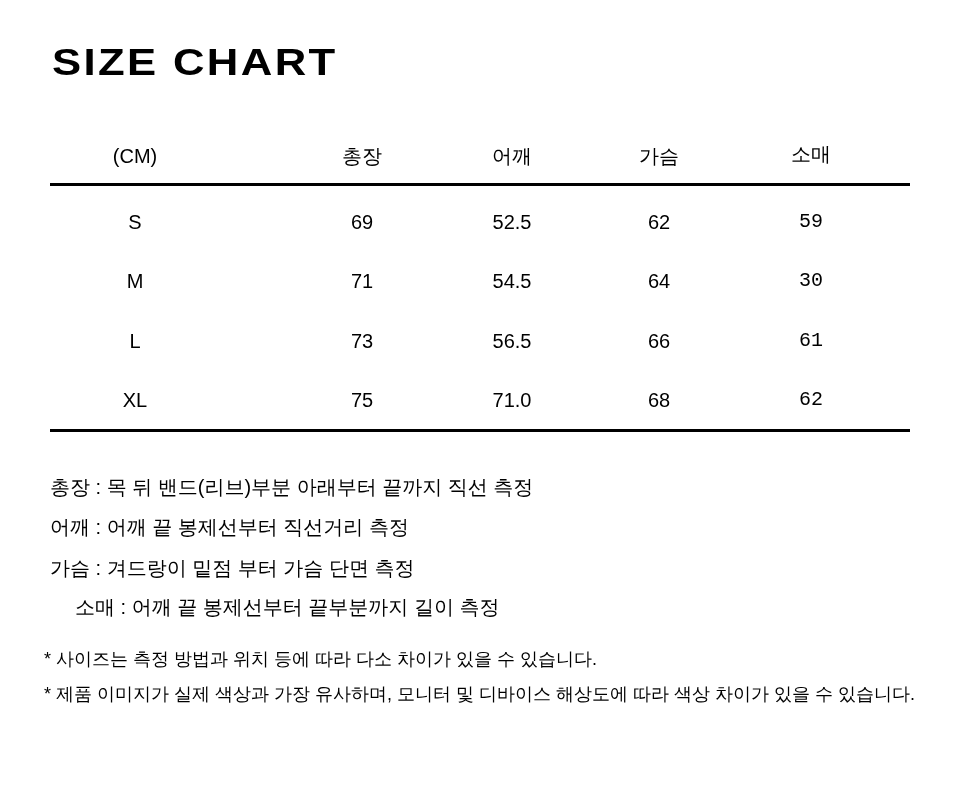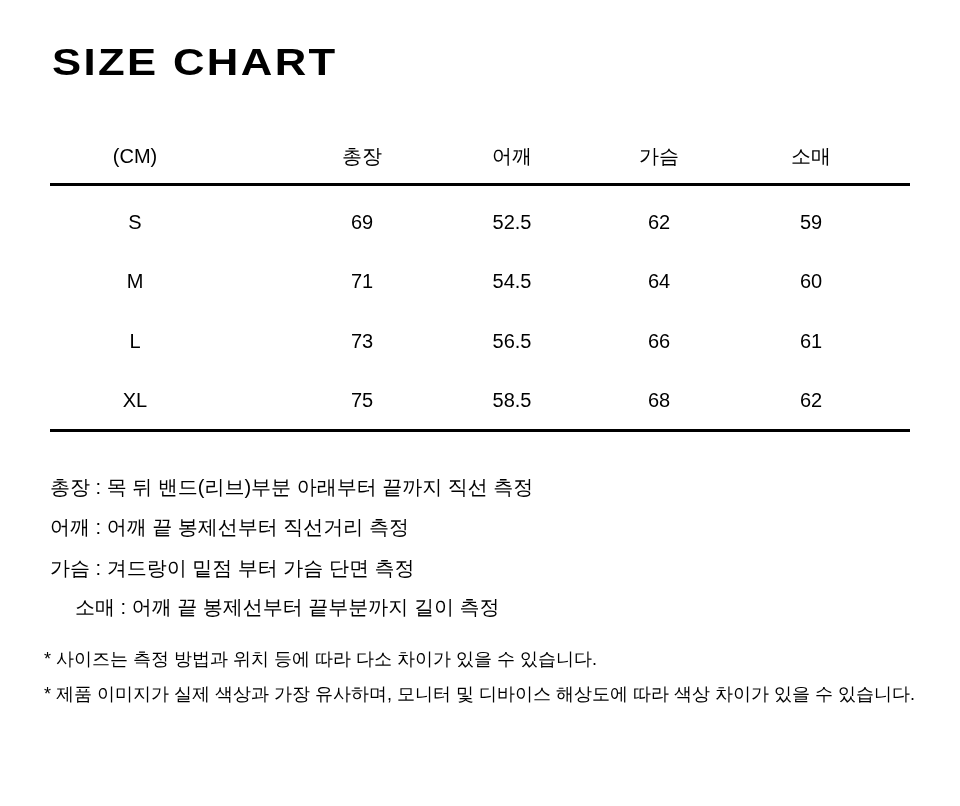--- a/index.html
+++ b/index.html
@@ -42,21 +42,21 @@
   .row-3 { top: 386px; }
   .cell {
     position: absolute;
     transform: translateX(-50%);
     white-space: nowrap;
   }
   .c1 { left: 135px; }
   .c2 { left: 362px; }
   .c3 { left: 512px; }
   .c4 { left: 659px; }
-  .c5 { left: 811px; }
+  .c5 { left: 811px; font-family: Liberation Mono, monospace; }
   .rule {
     position: absolute;
     left: 50px;
     width: 860px;
     height: 3px;
     background: #000000;
   }
   .rule-top { top: 183px; }
   .rule-bottom { top: 429px; }
   .guide-line {
@@ -103,35 +103,35 @@
     <span class="cell c3">52.5</span>
     <span class="cell c4">62</span>
     <span class="cell c5">59</span>
   </div>
 
   <div class="trow row-1">
     <span class="cell c1">M</span>
     <span class="cell c2">71</span>
     <span class="cell c3">54.5</span>
     <span class="cell c4">64</span>
-    <span class="cell c5">60</span>
+    <span class="cell c5">30</span>
   </div>
 
   <div class="trow row-2">
     <span class="cell c1">L</span>
     <span class="cell c2">73</span>
     <span class="cell c3">56.5</span>
     <span class="cell c4">66</span>
     <span class="cell c5">61</span>
   </div>
 
   <div class="trow row-3">
     <span class="cell c1">XL</span>
     <span class="cell c2">75</span>
-    <span class="cell c3">58.5</span>
+    <span class="cell c3">71.0</span>
     <span class="cell c4">68</span>
     <span class="cell c5">62</span>
   </div>
 
   <div class="rule rule-bottom"></div>
 
 </div>
 
 <div class="measure-guide">
   <div class="guide-line guide-0">총장 : 목 뒤 밴드(리브)부분 아래부터 끝까지 직선 측정</div>

